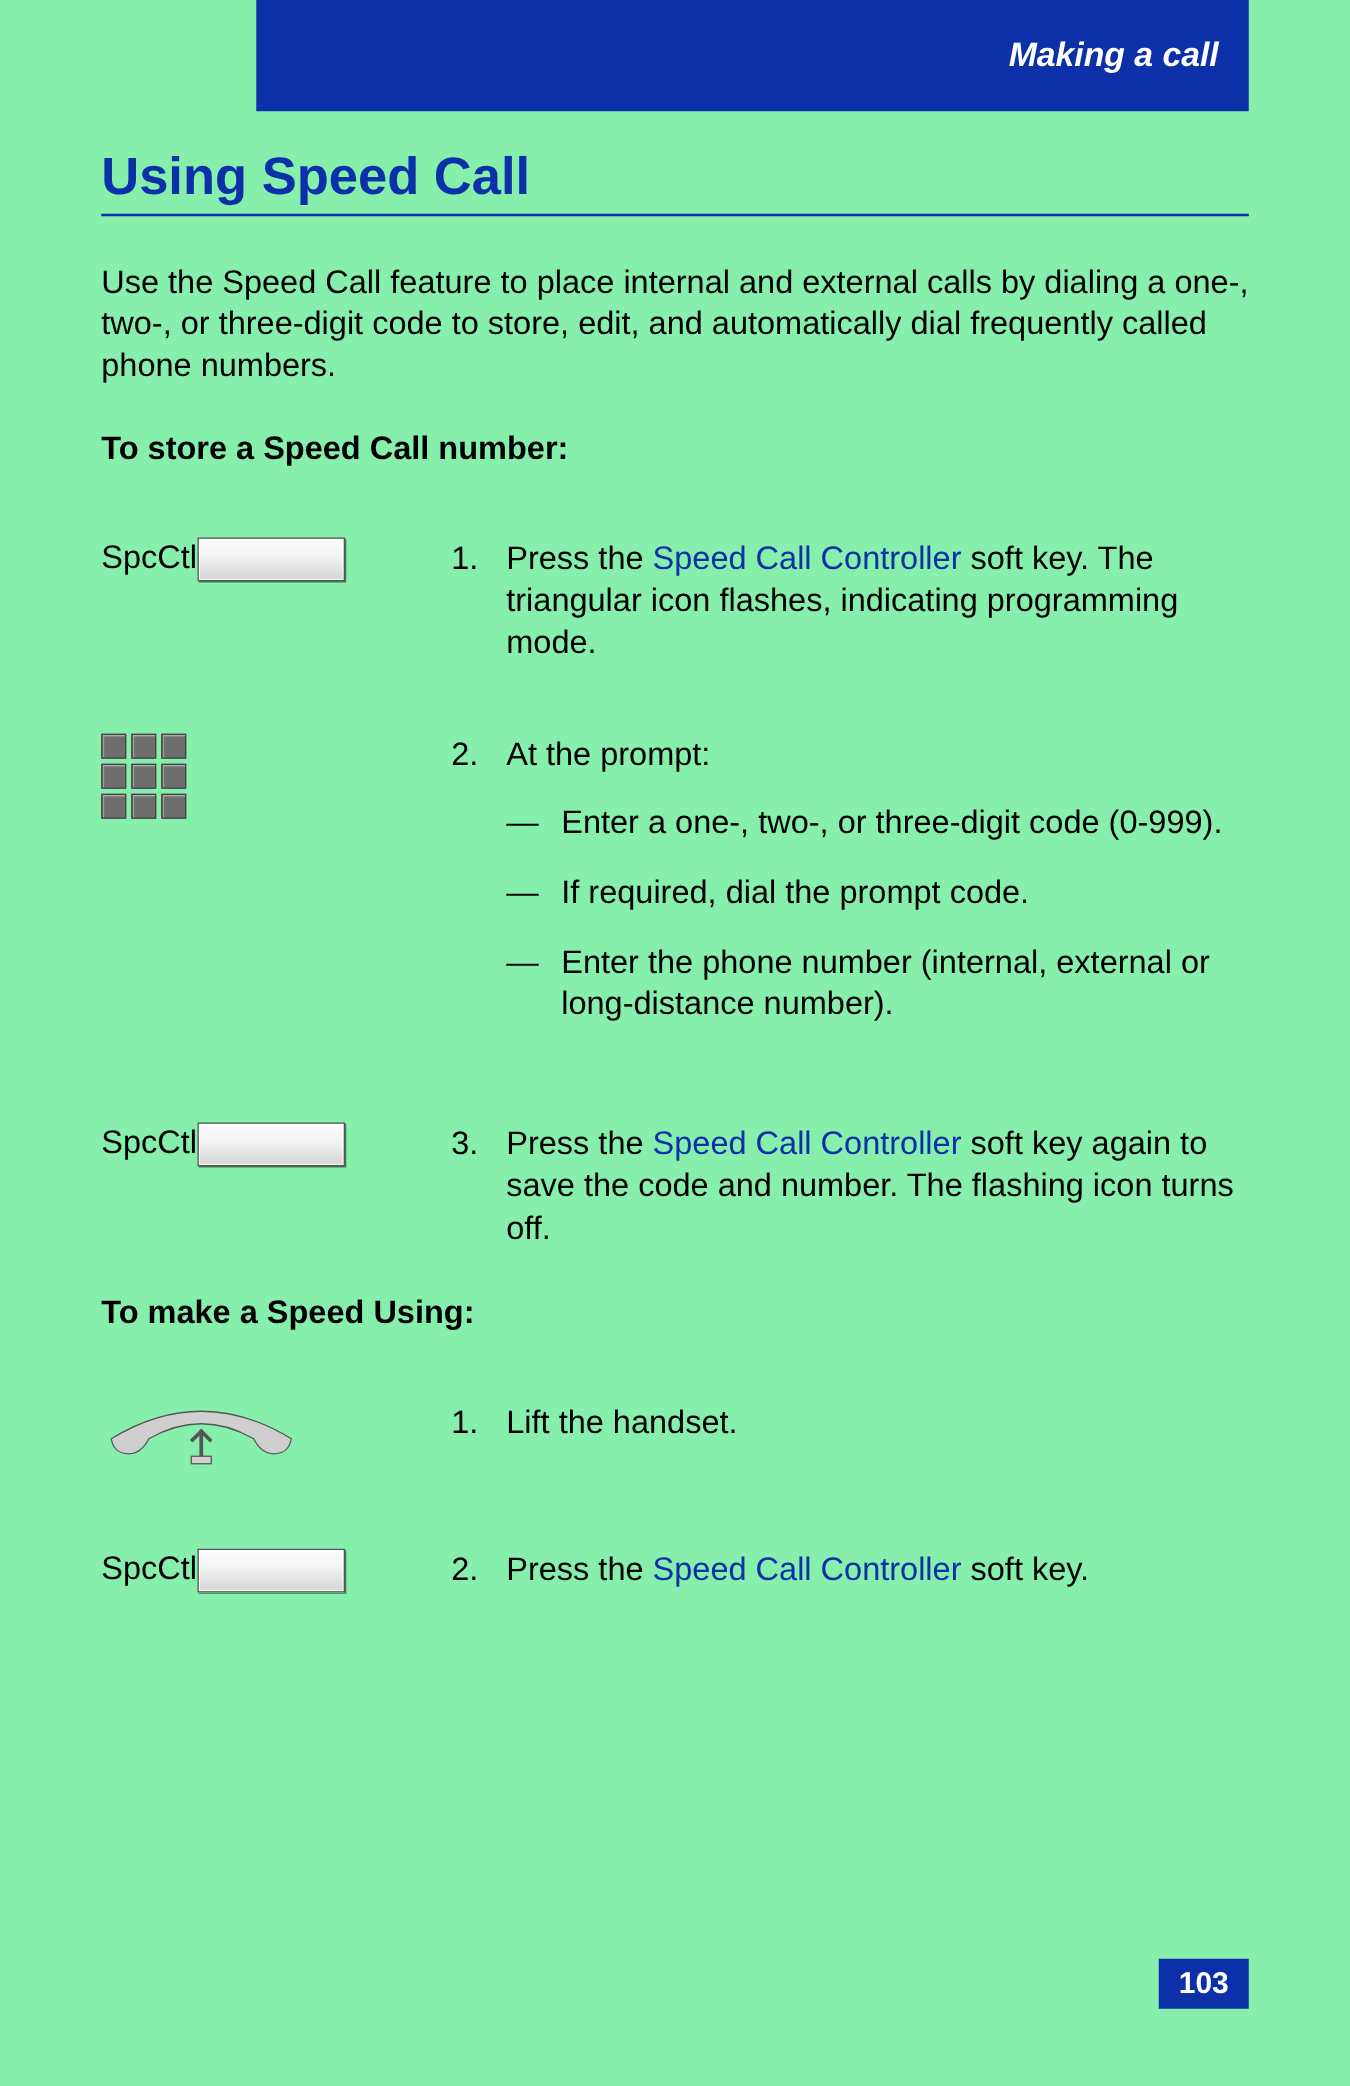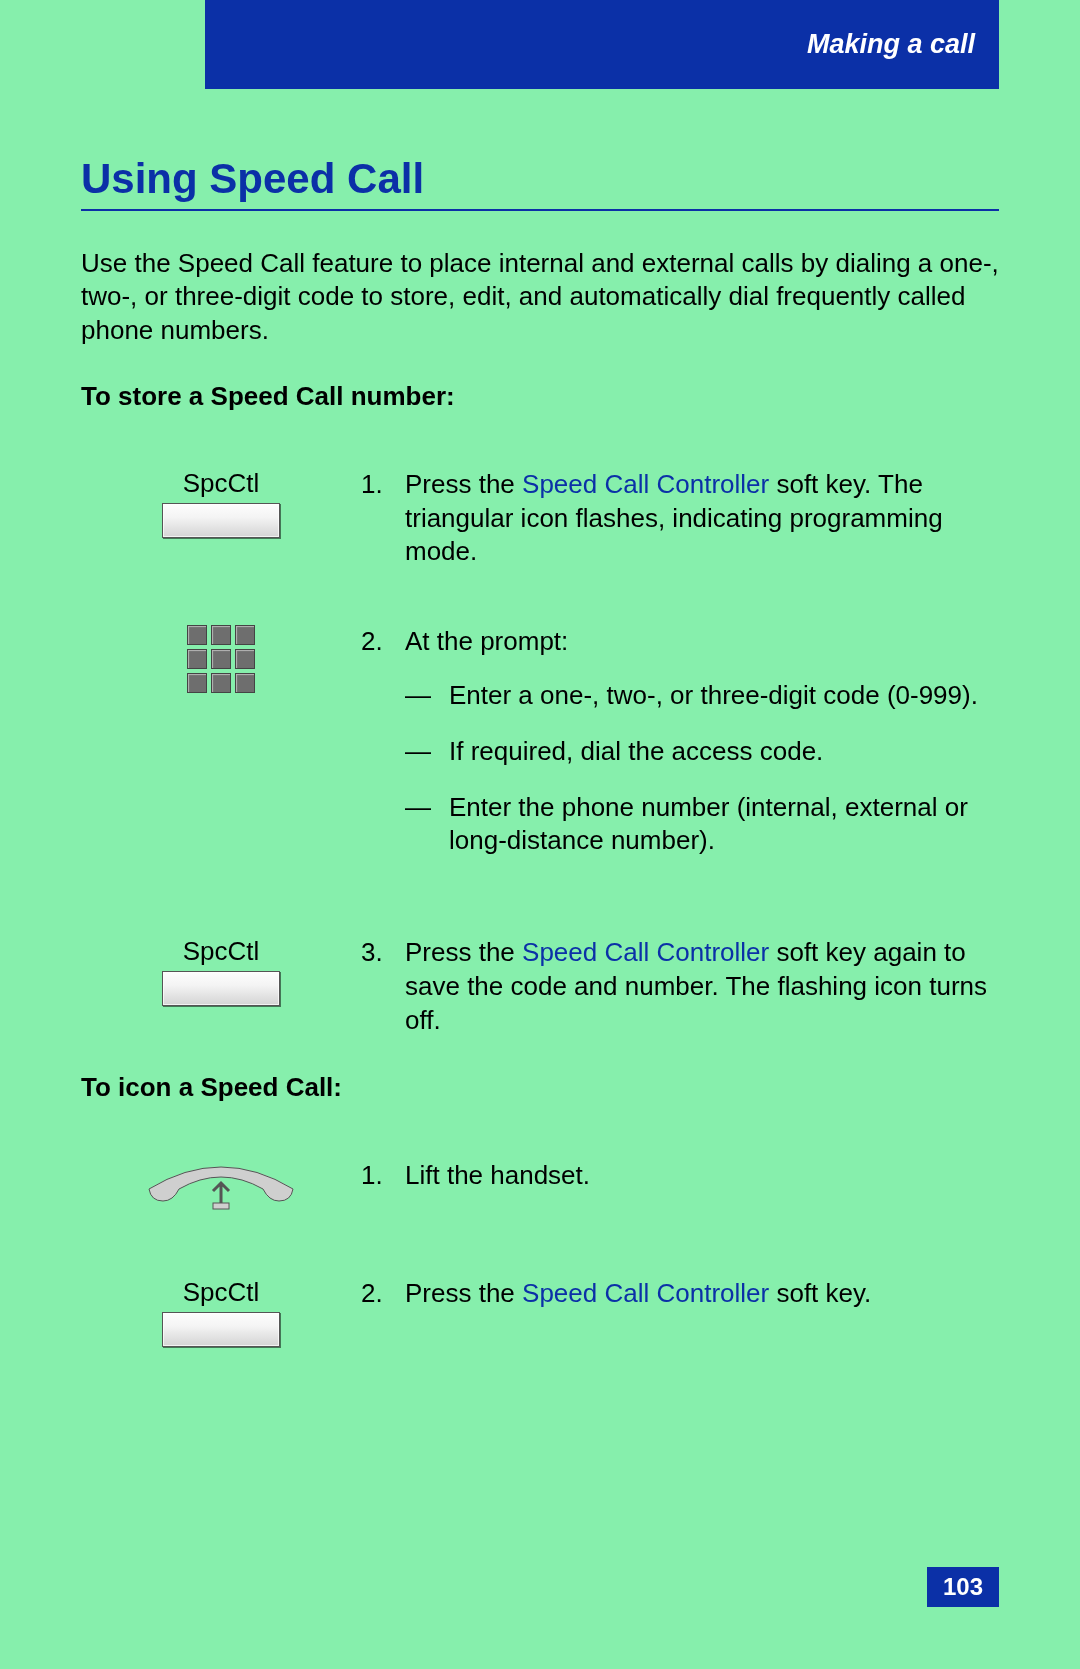--- a/index.html
+++ b/index.html
@@ -46,21 +46,20 @@
   }
 
   
   .content {
     position: absolute;
     top: 89px;
     left: 81px;
     right: 81px;
     bottom: 0;
     padding-top: 28px;
-    margin-top: 38px;
   }
 
   .title {
     color: var(--blue);
     font-weight: 700;
     font-size: 42px;
     font-family: "Trebuchet MS", Arial, sans-serif;
     margin: 0 0 10px 0;
     padding-bottom: 6px;
     border-bottom: 2px solid var(--blue);
@@ -87,21 +86,21 @@
     align-items: flex-start;
     margin-bottom: 56px;
   }
   .step-row.tight { margin-bottom: 66px; }
   .step-row:last-child { margin-bottom: 0; }
 
   .icon-col {
     width: 280px;
     flex: 0 0 280px;
     display: flex;
-    flex-direction: column;
+    flex-direction: row;
     align-items: center;
   }
   .icon-label {
     font-size: 26px;
     margin-bottom: 4px;
   }
   .softkey {
     width: 118px;
     height: 35px;
     background: linear-gradient(to bottom, #fdfdfd 0%, #f4f4f4 40%, #d4d4d4 100%);
@@ -224,21 +223,21 @@
           </div>
           <div class="sublist">
             <div class="subitem">
               <span class="num"></span>
               <span class="dash">—</span>
               <span class="subrest">Enter a one-, two-, or three-digit code (0-999).</span>
             </div>
             <div class="subitem">
               <span class="num"></span>
               <span class="dash">—</span>
-              <span class="subrest">If required, dial the access code.</span>
+              <span class="subrest">If required, dial the prompt code.</span>
             </div>
             <div class="subitem">
               <span class="num"></span>
               <span class="dash">—</span>
               <span class="subrest">Enter the phone number (internal, external or long-distance number).</span>
             </div>
           </div>
         </div>
       </div>
 
@@ -252,21 +251,21 @@
             <span class="num">3.</span>
             <span class="rest">
               <span>Press the </span><span class="emph">Speed Call Controller</span><span> soft key again to save the code and number. The flashing icon turns off.</span>
             </span>
           </div>
         </div>
       </div>
 
     </div>
 
-    <p class="section-heading">To icon a Speed Call:</p>
+    <p class="section-heading">To make a Speed Using:</p>
 
     <div class="steps">
 
       <div class="step-row tight">
         <div class="icon-col">
           <svg class="handset" viewBox="0 0 160 52">
             <path d="M8 30 Q80 -14 152 30 Q150 42 138 42 Q128 42 122 30 Q80 6 38 30 Q32 42 22 42 Q10 42 8 30 Z" fill="#cfcfcf" stroke="#555" stroke-width="1"></path>
             <path d="M80 46 L80 24 M72 32 L80 24 L88 32" fill="none" stroke="#555" stroke-width="3"></path>
             <rect x="72" y="44" width="16" height="6" fill="#cfcfcf" stroke="#555"></rect>
           </svg>

